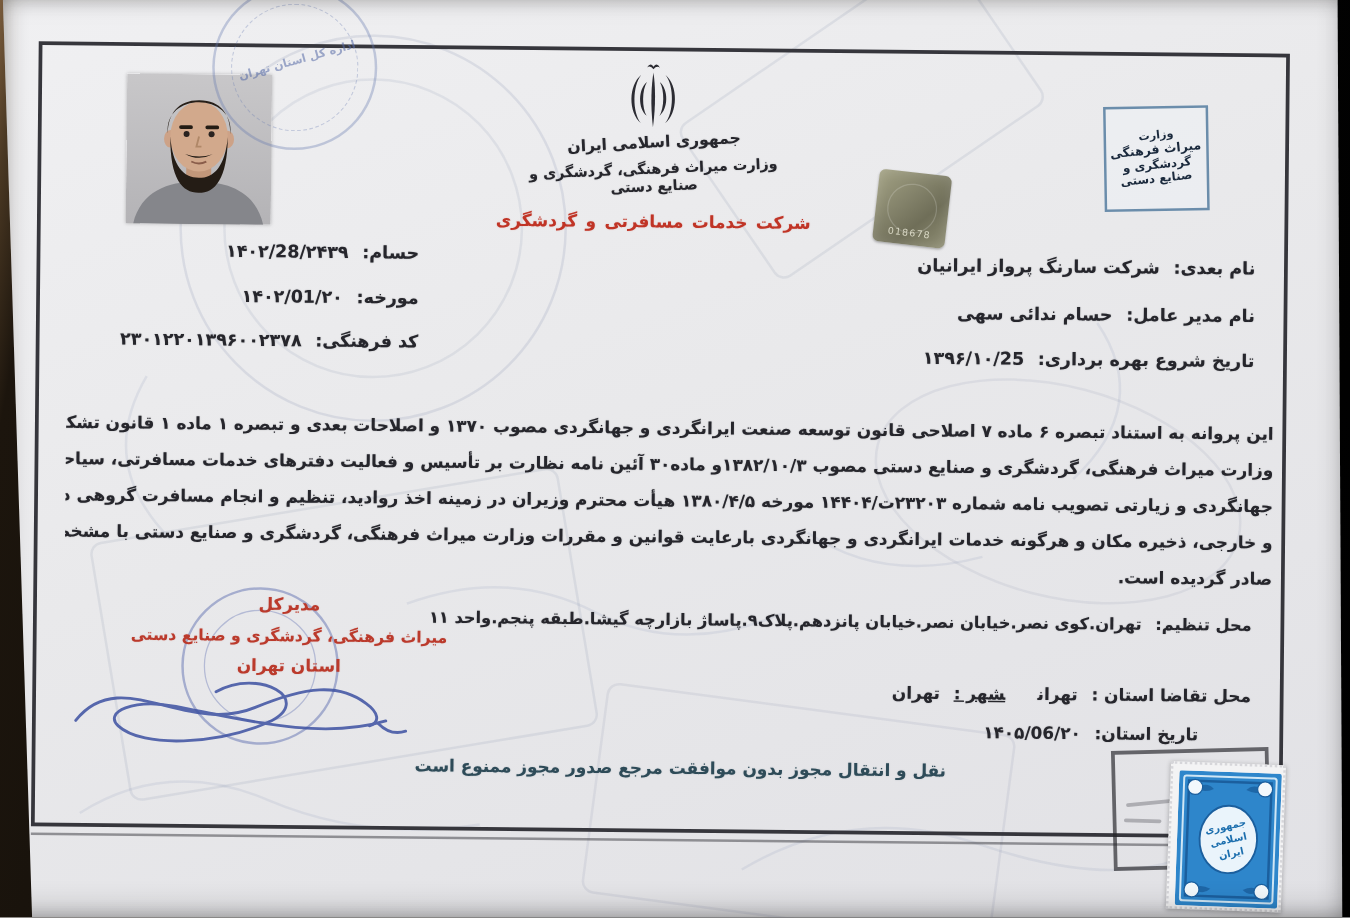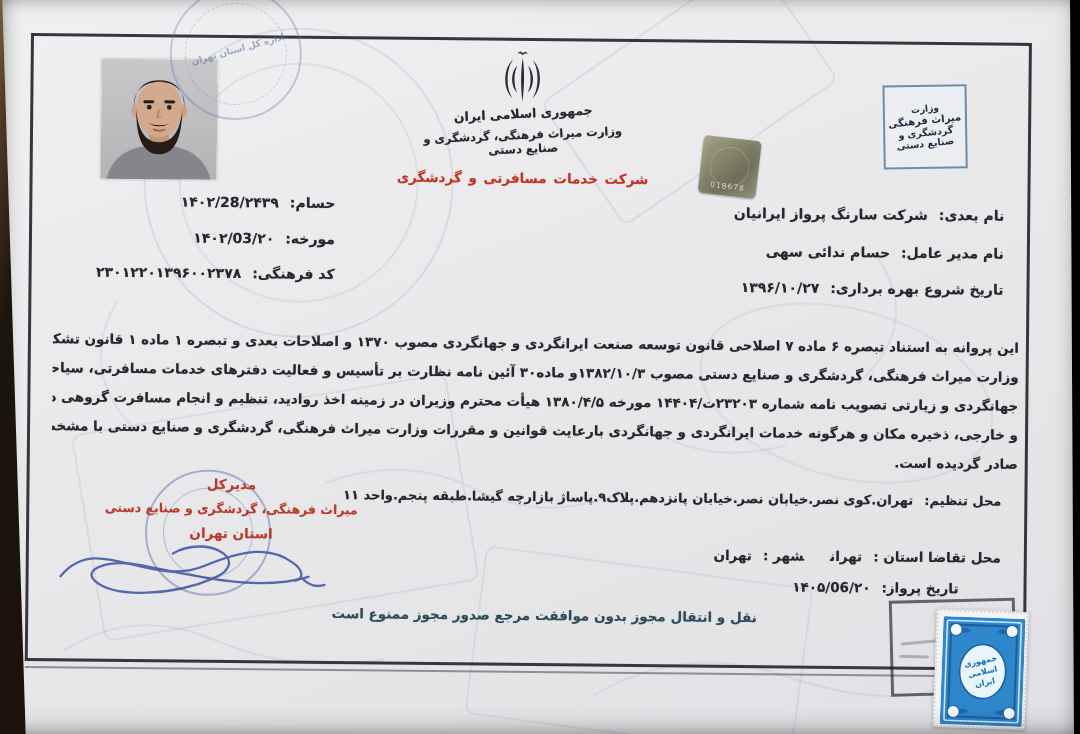--- a/index.html
+++ b/index.html
@@ -77,21 +77,21 @@
   .ml1{right:743px;top:192px;} .ml2{right:743px;top:228px;} .ml3{right:743px;top:263px;}
   .mr1{right:74px;top:198px;} .mr2{right:74px;top:236px;} .mr3{right:74px;top:272px;}
 
   
   .body-par{position:absolute;right:58px;left:56px;top:324px;z-index:10;}
   .bl{height:29px;line-height:29px;font-size:13.5px;text-align:justify;text-align-last:justify;overflow:hidden;white-space:nowrap;}
   .bl.last{text-align-last:right;}
 
   .loc1{right:74px;top:484px;font-size:13px;}
   .loc2{right:74px;top:540px;font-size:13.5px;}
-  .loc2 .gap{margin-inline-start:26px;}
+  .loc2 .gap{margin-inline-start:26px;text-decoration:underline;}
   .loc3{right:116px;top:571px;font-size:13.5px;}
 
   .warning{position:absolute;left:330px;width:440px;top:602px;text-align:center;font-size:13.5px;color:#2e4b58;font-weight:bold;z-index:10;text-shadow:0 0 1px rgba(46,75,88,.35);}
 
   
   .sig-stamp{position:absolute;left:150px;top:468px;width:126px;height:126px;border-radius:50%;border:2px solid rgba(72,90,168,.42);z-index:8;}
   .sig-stamp .in2{position:absolute;inset:16px;border-radius:50%;border:1.5px solid rgba(72,90,168,.32);}
   .sig-lines{position:absolute;left:100px;width:272px;top:474px;text-align:center;z-index:9;}
   .sig-lines .g1{font-size:13.5px;margin-bottom:9px;}
   .sig-lines .g2{font-size:12.5px;margin-bottom:9px;}
@@ -193,52 +193,52 @@
 
       <div class="holo" data-name="hologram-sticker">
         <div class="ring" data-name="hologram-ring"></div>
         <div class="serial" data-name="hologram-serial-number">018678</div>
       </div>
 
       <div class="row ink ml1" data-name="field-number">
         <span class="lbl" data-name="field-number-label">حسام:</span><span class="val" data-name="field-number-value">۱۴۰۲/28/۲۴۳۹</span>
       </div>
       <div class="row ink ml2" data-name="field-date">
-        <span class="lbl" data-name="field-date-label">مورخه:</span><span class="val" data-name="field-date-value">۱۴۰۲/03/۲۰</span>
+        <span class="lbl" data-name="field-date-label">مورخه:</span><span class="val" data-name="field-date-value">۱۴۰۲/01/۲۰</span>
       </div>
       <div class="row ink ml3" data-name="field-activity-code">
         <span class="lbl" data-name="field-activity-code-label">کد فرهنگی:</span><span class="val" data-name="field-activity-code-value">۲۳۰۱۲۲۰۱۳۹۶۰۰۲۳۷۸</span>
       </div>
 
       <div class="row ink mr1" data-name="field-unit-name">
         <span class="lbl" data-name="field-unit-name-label">نام بعدی:</span><span class="val" data-name="field-unit-name-value">شرکت سارنگ پرواز ایرانیان</span>
       </div>
       <div class="row ink mr2" data-name="field-director-name">
         <span class="lbl" data-name="field-director-name-label">نام مدیر عامل:</span><span class="val" data-name="field-director-name-value">حسام ندائی سهی</span>
       </div>
       <div class="row ink mr3" data-name="field-operation-start">
-        <span class="lbl" data-name="field-operation-start-label">تاریخ شروع بهره برداری:</span><span class="val" data-name="field-operation-start-value">۱۳۹۶/۱۰/۲۷</span>
+        <span class="lbl" data-name="field-operation-start-label">تاریخ شروع بهره برداری:</span><span class="val" data-name="field-operation-start-value">۱۳۹۶/۱۰/25</span>
       </div>
 
       <div class="body-par" data-name="license-body-paragraph">
         <div class="bl ink" data-name="body-line-1">این پروانه به استناد تبصره ۶ ماده ۷ اصلاحی قانون توسعه صنعت ایرانگردی و جهانگردی مصوب ۱۳۷۰ و اصلاحات بعدی و تبصره ۱ ماده ۱ قانون تشکیل</div>
         <div class="bl ink" data-name="body-line-2">وزارت میراث فرهنگی، گردشگری و صنایع دستی مصوب ۱۳۸۲/۱۰/۳و ماده۳۰ آئین نامه نظارت بر تأسیس و فعالیت دفترهای خدمات مسافرتی، سیاحتی،</div>
         <div class="bl ink" data-name="body-line-3">جهانگردی و زیارتی تصویب نامه شماره ۲۳۲۰۳ت/۱۴۴۰۴ مورخه ۱۳۸۰/۴/۵ هیأت محترم وزیران در زمینه اخذ روادید، تنظیم و انجام مسافرت گروهی داخلی</div>
         <div class="bl ink" data-name="body-line-4">و خارجی، ذخیره مکان و هرگونه خدمات ایرانگردی و جهانگردی بارعایت قوانین و مقررات وزارت میراث فرهنگی، گردشگری و صنایع دستی با مشخصات فوق</div>
         <div class="bl ink last" data-name="body-line-5">صادر گردیده است.</div>
       </div>
 
       <div class="row ink loc1" data-name="field-activity-place">
         <span class="lbl" data-name="field-activity-place-label">محل تنظیم:</span><span class="val" data-name="field-activity-place-value">تهران.کوی نصر.خیابان نصر.خیابان پانزدهم.پلاک۹.پاساژ بازارچه گیشا.طبقه پنجم.واحد ۱۱</span>
       </div>
       <div class="row ink loc2" data-name="field-request-place">
         <span class="lbl" data-name="field-request-place-label">محل تقاضا استان :</span><span class="val" data-name="field-request-province-value">تهران</span><span class="val gap" data-name="field-request-city-label">شهر :</span><span class="val" data-name="field-request-city-value">تهران</span>
       </div>
       <div class="row ink loc3" data-name="field-validity-date">
-        <span class="lbl" data-name="field-validity-date-label">تاریخ پرواز:</span><span class="val" data-name="field-validity-date-value">۱۴۰۵/06/۲۰</span>
+        <span class="lbl" data-name="field-validity-date-label">تاریخ استان:</span><span class="val" data-name="field-validity-date-value">۱۴۰۵/06/۲۰</span>
       </div>
 
       <div class="warning" data-name="transfer-warning-text">نقل و انتقال مجوز بدون موافقت مرجع صدور مجوز ممنوع است</div>
 
       <div class="sig-stamp" data-name="signature-round-stamp">
         <div class="in2" data-name="signature-round-stamp-inner"></div>
       </div>
       <div class="sig-lines" data-name="signature-title-block">
         <div class="g1 red" data-name="signature-title-line-1">مدیرکل</div>
         <div class="g2 red" data-name="signature-title-line-2">میراث فرهنگی، گردشگری و صنایع دستی</div>

